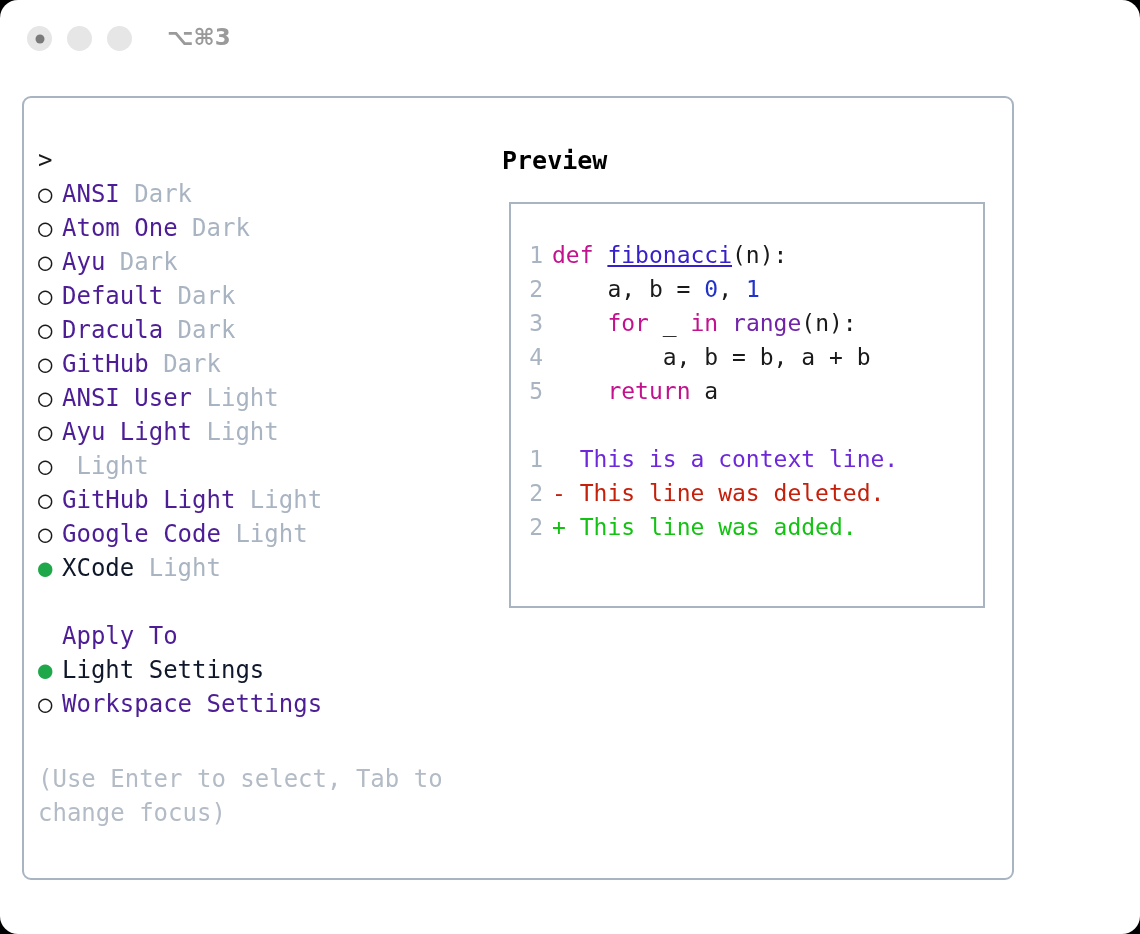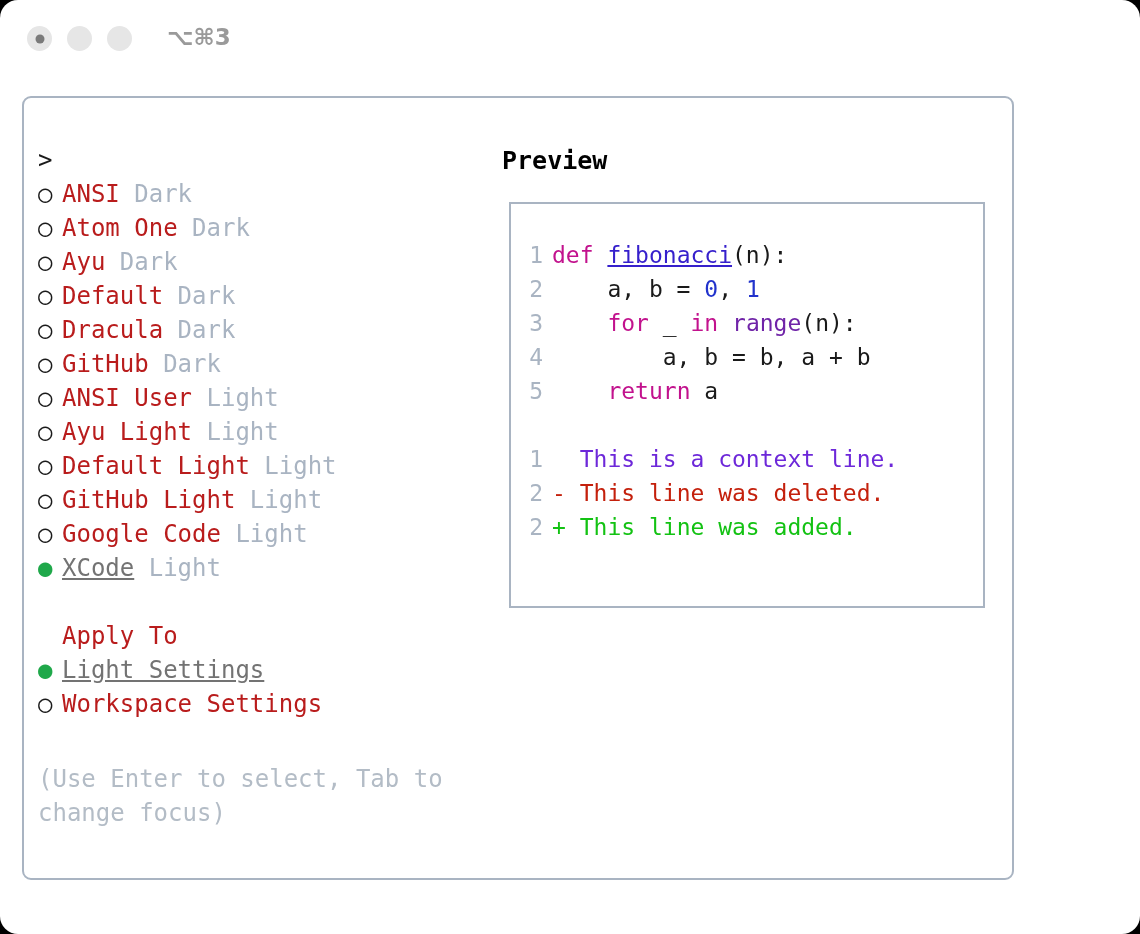--- a/index.html
+++ b/index.html
@@ -91,22 +91,22 @@
   }
   .marker {
     display: inline-block;
     width: 24px;
     flex: 0 0 24px;
     text-align: left;
     font-size: 24px;
   }
   .marker.sel { color: #1fa84a; }
   .marker.blank { color: transparent; }
-  .label-main { color: #b91c1c; }
-  .label-main.sel { color: #737373; text-decoration: underline; }
+  .label-main { color: #4c1d95; }
+  .label-main.sel { color: #0f172a; }
   .label-tag { color: #a9b4c2; }
   .heading {
     font-weight: bold;
     font-size: 25px;
     color: #000000;
   }
   .gap { height: 34px; }
 
   #hint {
     position: absolute;
@@ -192,21 +192,21 @@
 
       <div id="theme-list">
           <div class="row"><span class="marker">○</span><span class="label-main">ANSI</span><span class="label-tag"> Dark</span></div>
           <div class="row"><span class="marker">○</span><span class="label-main">Atom One</span><span class="label-tag"> Dark</span></div>
           <div class="row"><span class="marker">○</span><span class="label-main">Ayu</span><span class="label-tag"> Dark</span></div>
           <div class="row"><span class="marker">○</span><span class="label-main">Default</span><span class="label-tag"> Dark</span></div>
           <div class="row"><span class="marker">○</span><span class="label-main">Dracula</span><span class="label-tag"> Dark</span></div>
           <div class="row"><span class="marker">○</span><span class="label-main">GitHub</span><span class="label-tag"> Dark</span></div>
           <div class="row"><span class="marker">○</span><span class="label-main">ANSI User</span><span class="label-tag"> Light</span></div>
           <div class="row"><span class="marker">○</span><span class="label-main">Ayu Light</span><span class="label-tag"> Light</span></div>
-          <div class="row"><span class="marker">○</span><span class="label-main">Default Light</span><span class="label-tag"> Light</span></div>
+          <div class="row"><span class="marker">○</span><span class="label-tag"> Light</span></div>
           <div class="row"><span class="marker">○</span><span class="label-main">GitHub Light</span><span class="label-tag"> Light</span></div>
           <div class="row"><span class="marker">○</span><span class="label-main">Google Code</span><span class="label-tag"> Light</span></div>
           <div class="row"><span class="marker sel">●</span><span class="label-main sel">XCode</span><span class="label-tag"> Light</span></div>
         </div>
 
       <div class="gap"></div>
 
       <div class="row">
         <span class="marker blank">○</span><span class="label-main">Apply To</span>
       </div>

